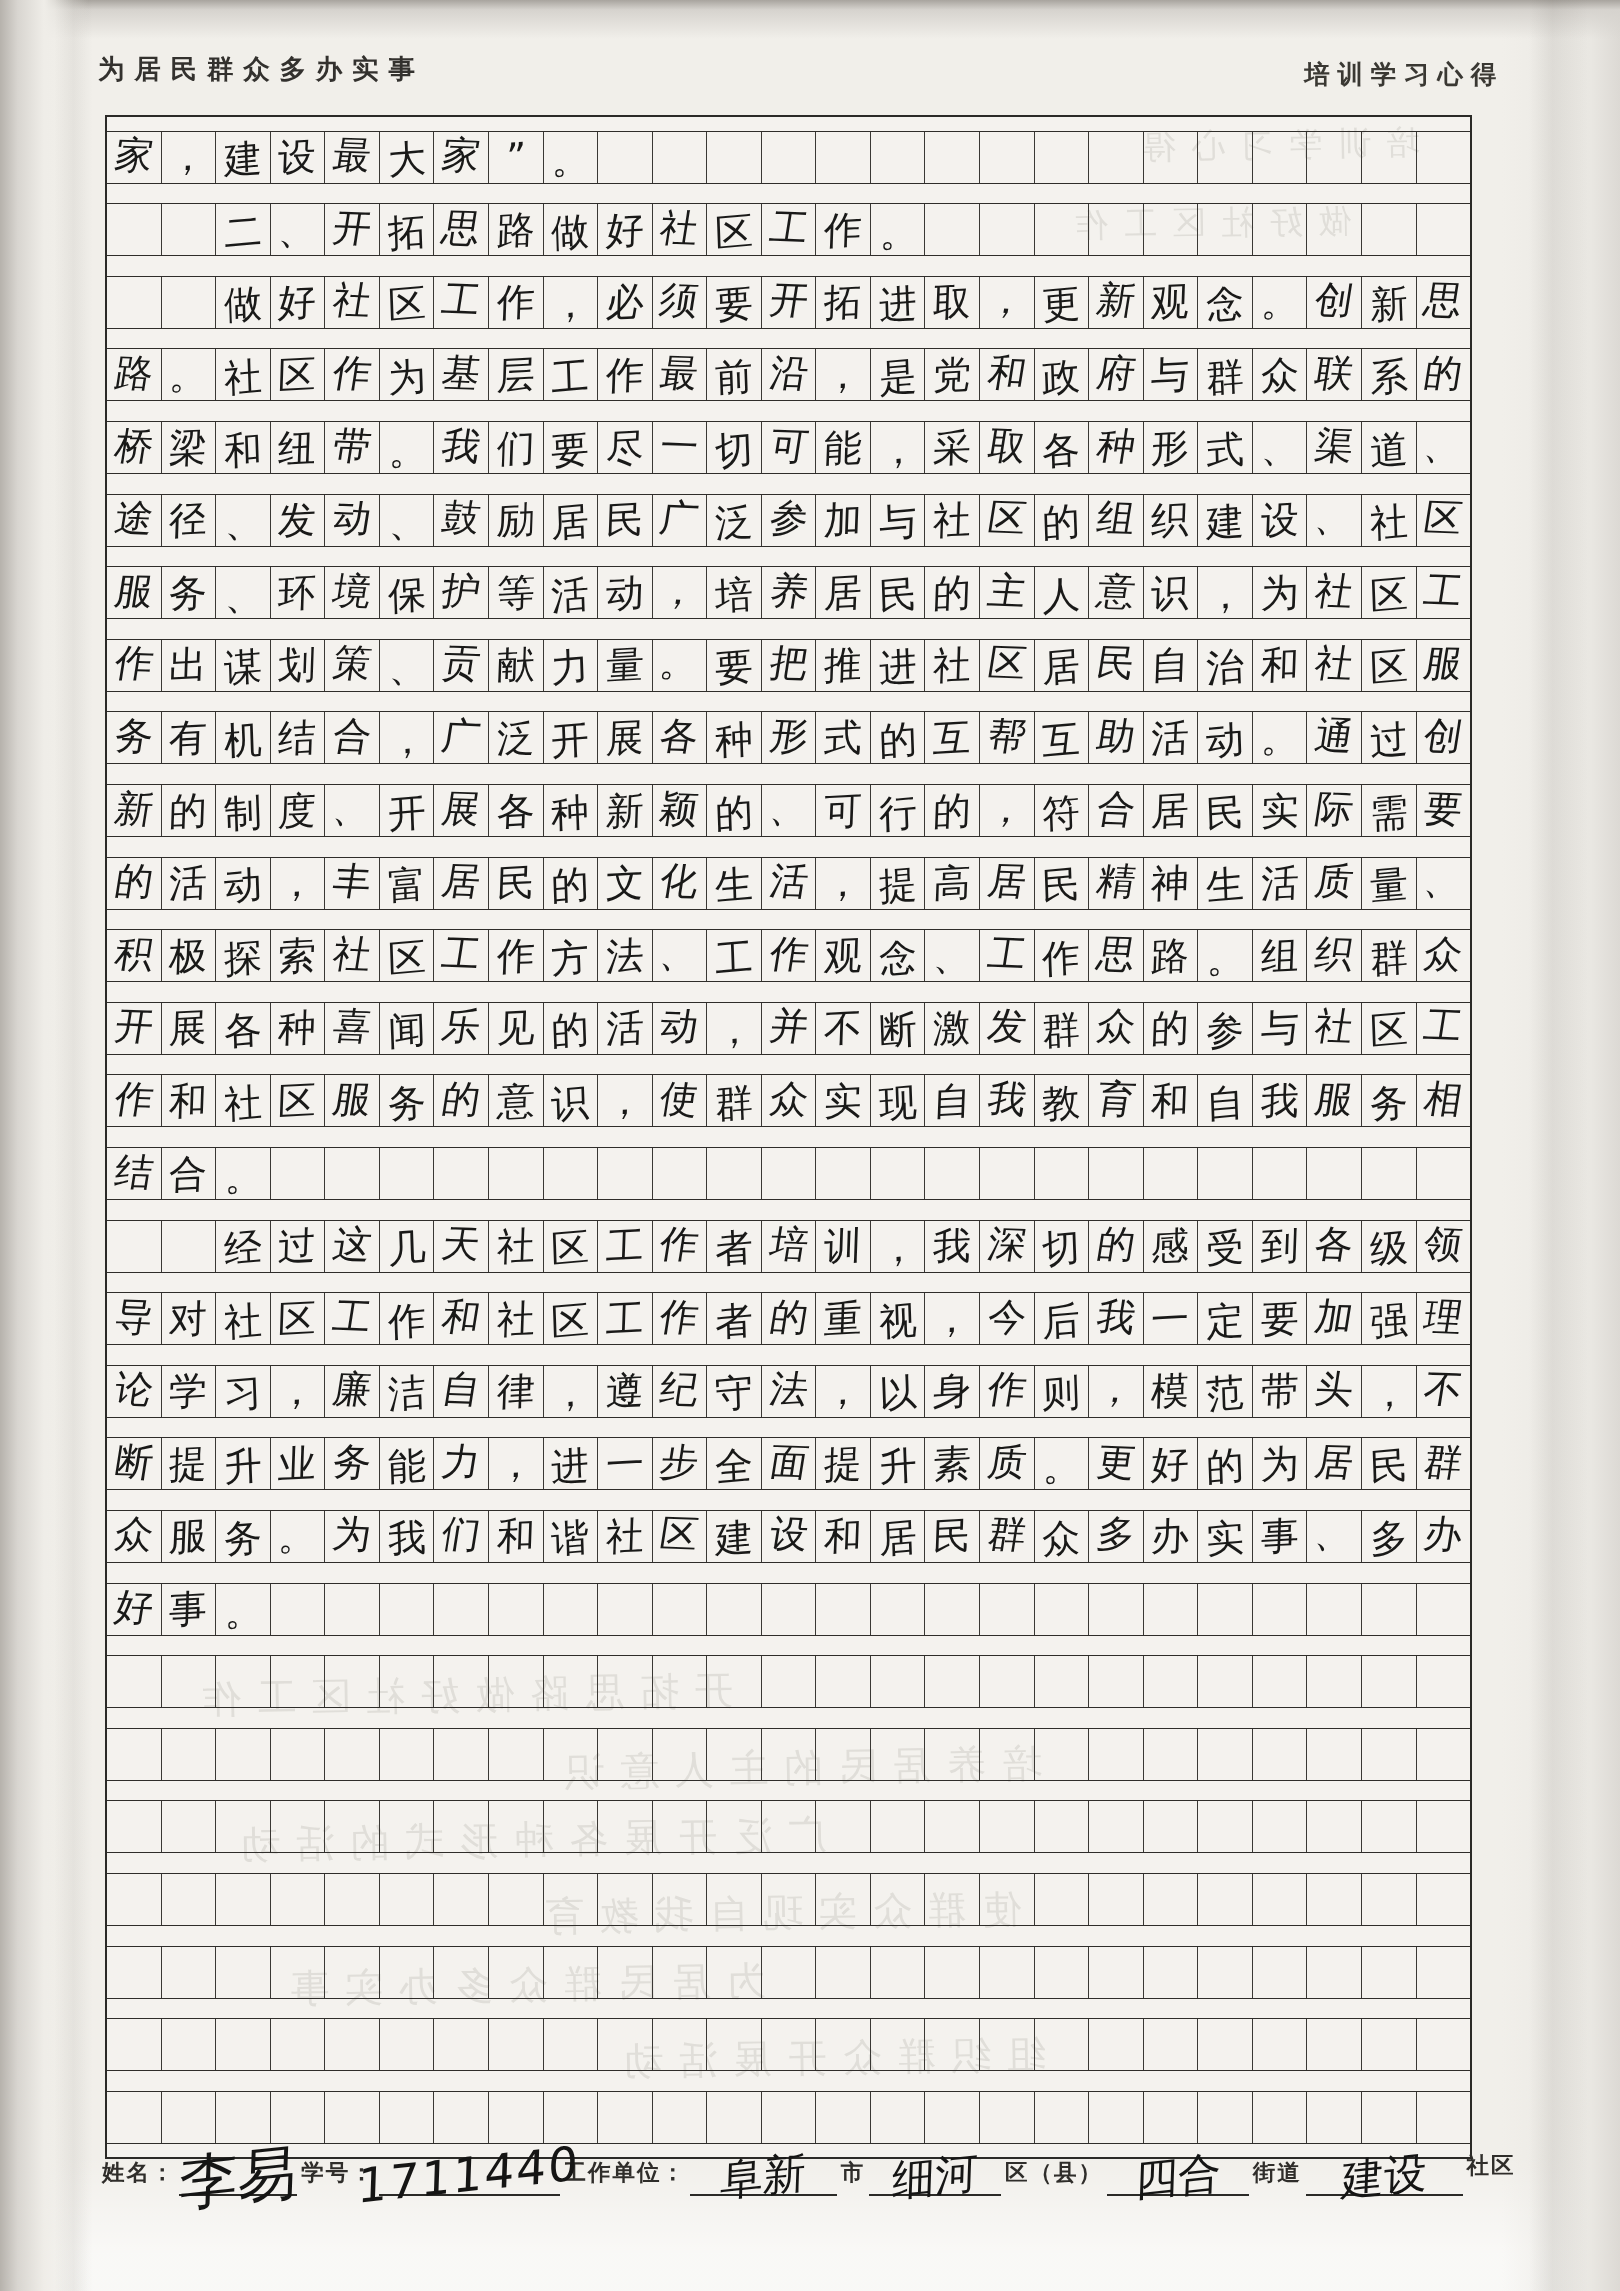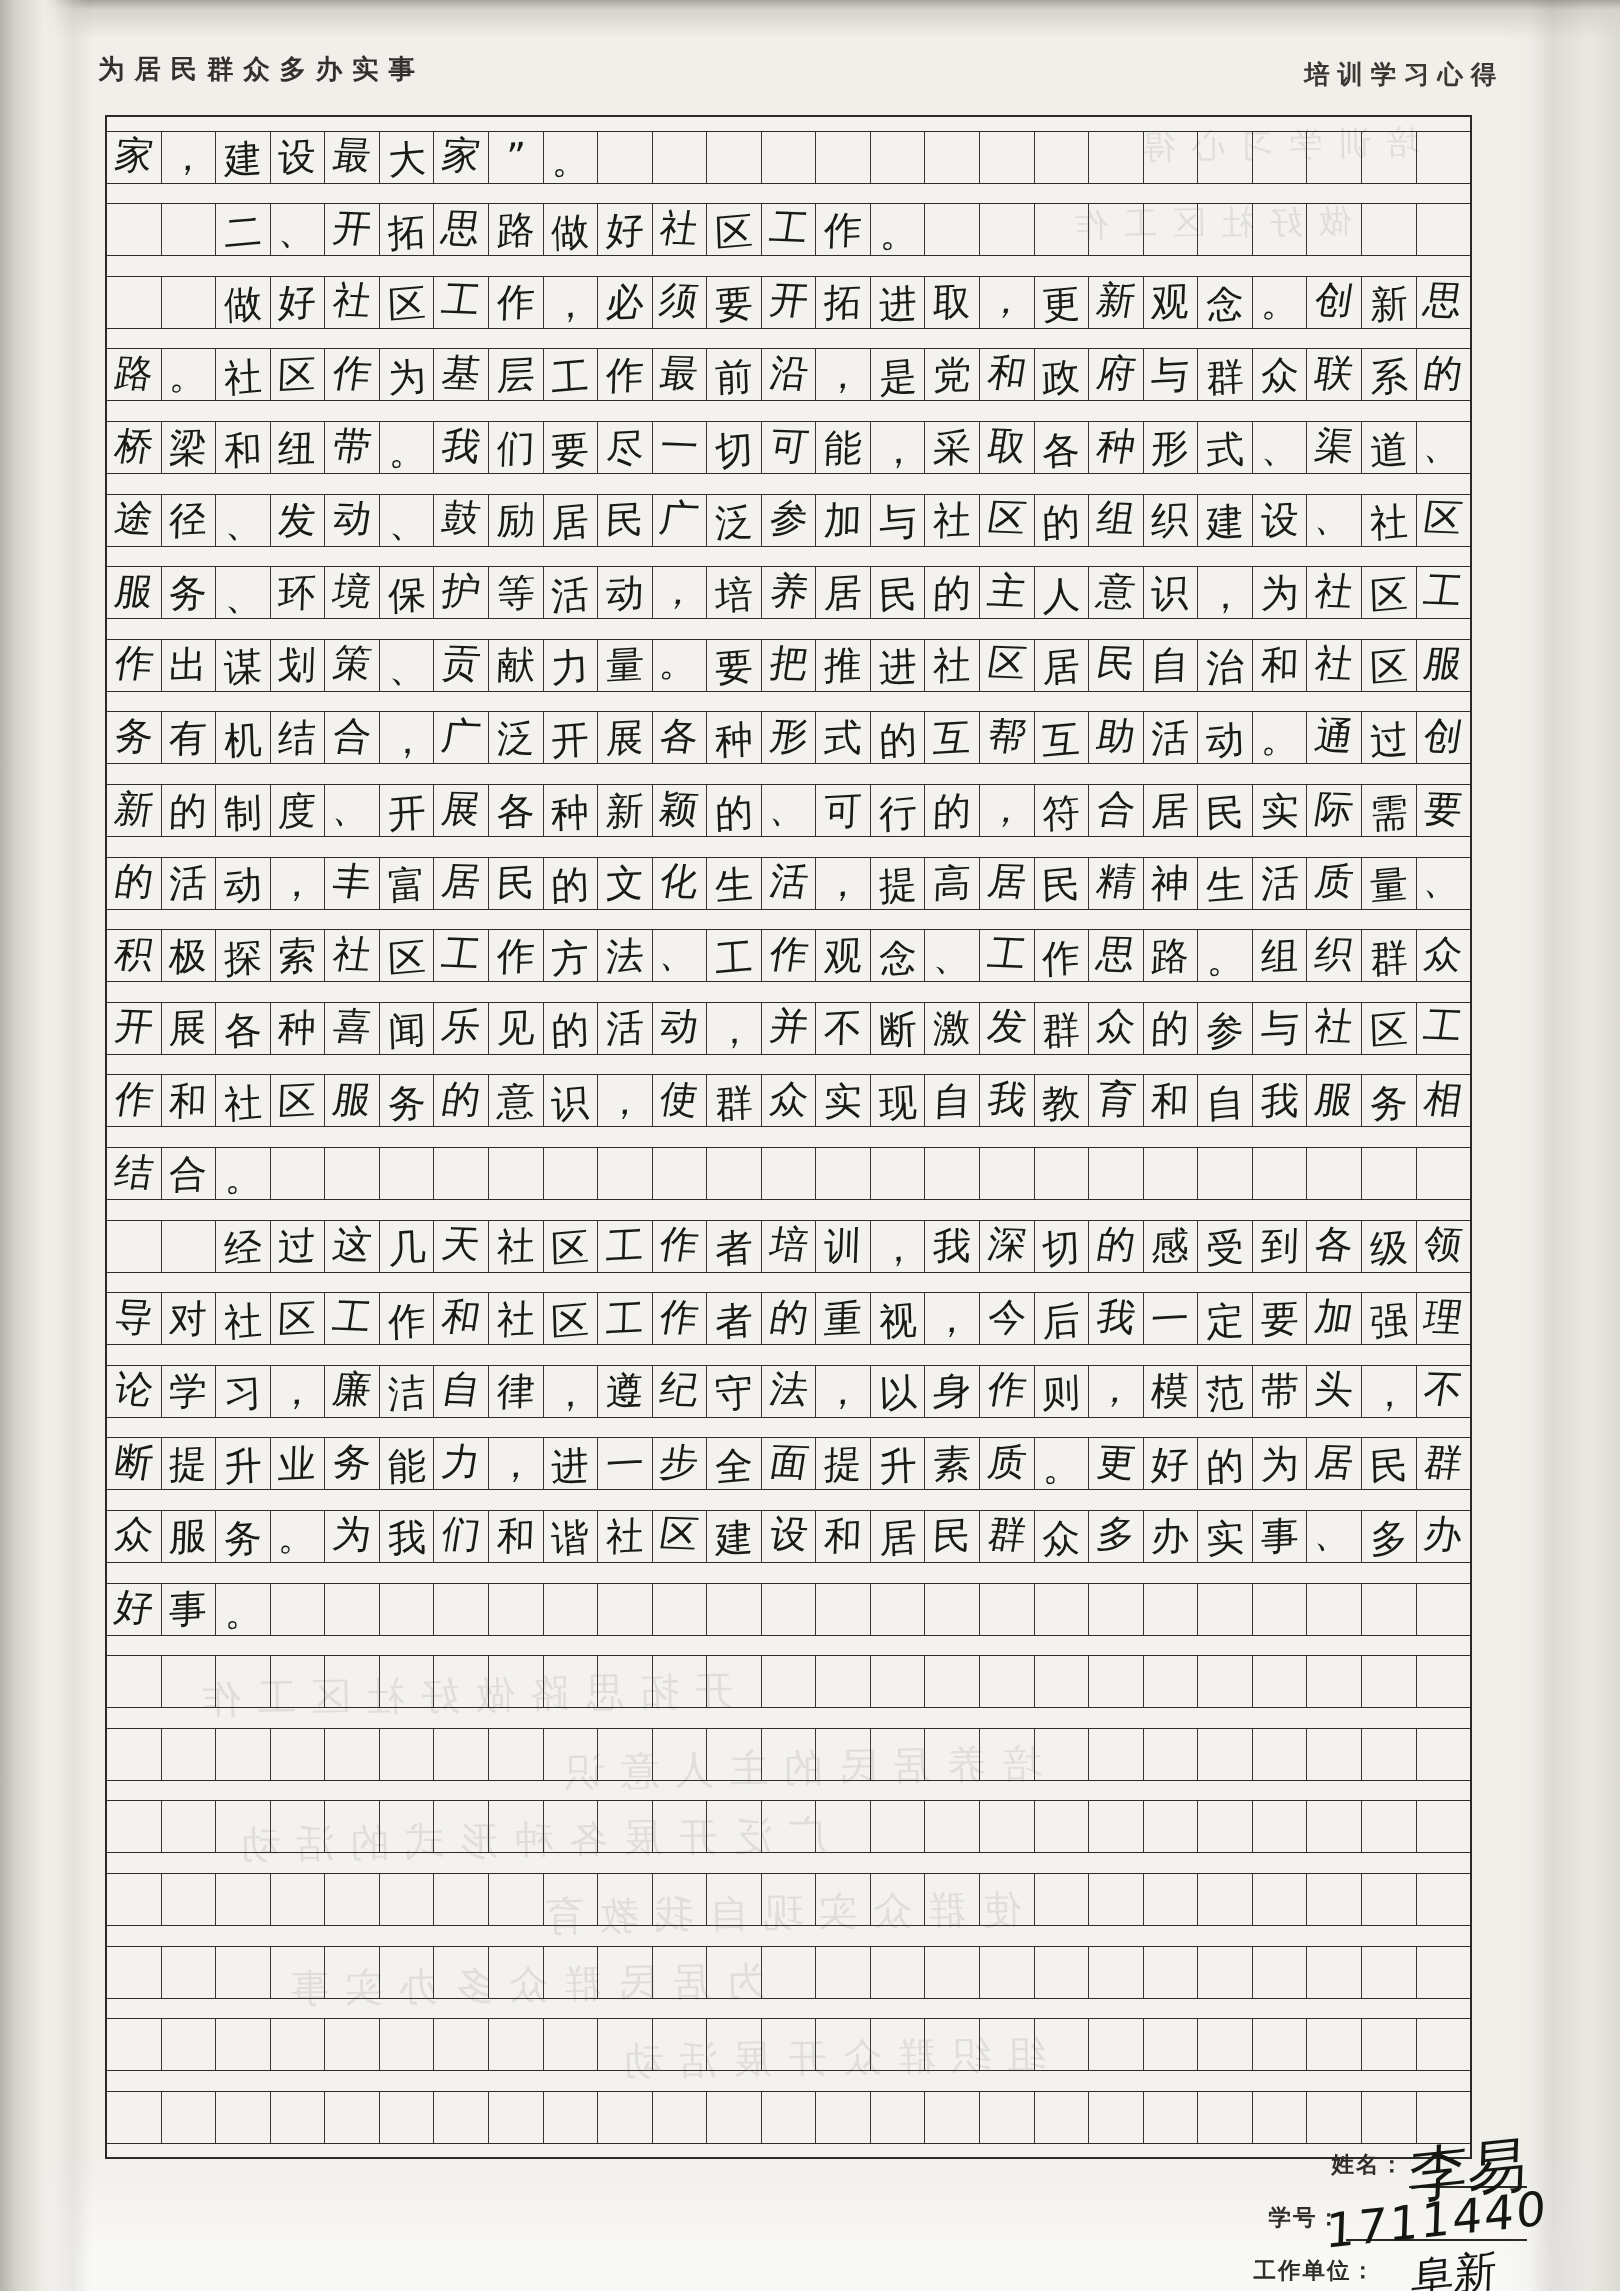--- a/index.html
+++ b/index.html
@@ -53,21 +53,21 @@
   .cell:nth-child(odd) .char{transform:rotate(2deg) skewX(-7deg) translateY(-2px);}
   .cell:nth-child(3n) .char{transform:rotate(-5deg) skewX(-3deg) translateY(2px);}
   .ghost-layer{position:absolute;inset:0;pointer-events:none;}
   .ghost{
     position:absolute;transform:scaleX(-1) rotate(1deg);
     font-family:"DejaVu Sans","Liberation Sans",sans-serif;
     color:#9b948a;opacity:.34;letter-spacing:15.7px;white-space:nowrap;
   }
   .footer{
     position:absolute;left:98px;right:93px;top:2135px;height:69px;
-    display:flex;align-items:flex-end;flex-direction:column;
+    display:flex;align-items:center;
   }
   .f-label{
     font-size:22.5px;letter-spacing:2px;color:#2f2d2a;font-weight:600;
     white-space:nowrap;padding:0 3.9px 7.8px 3.9px;
   }
   .f-value{
     border-bottom:2.2px solid #2b2a27;text-align:center;height:51px;
     display:flex;align-items:flex-end;justify-content:center;overflow:visible;
   }
   .f-value span{

